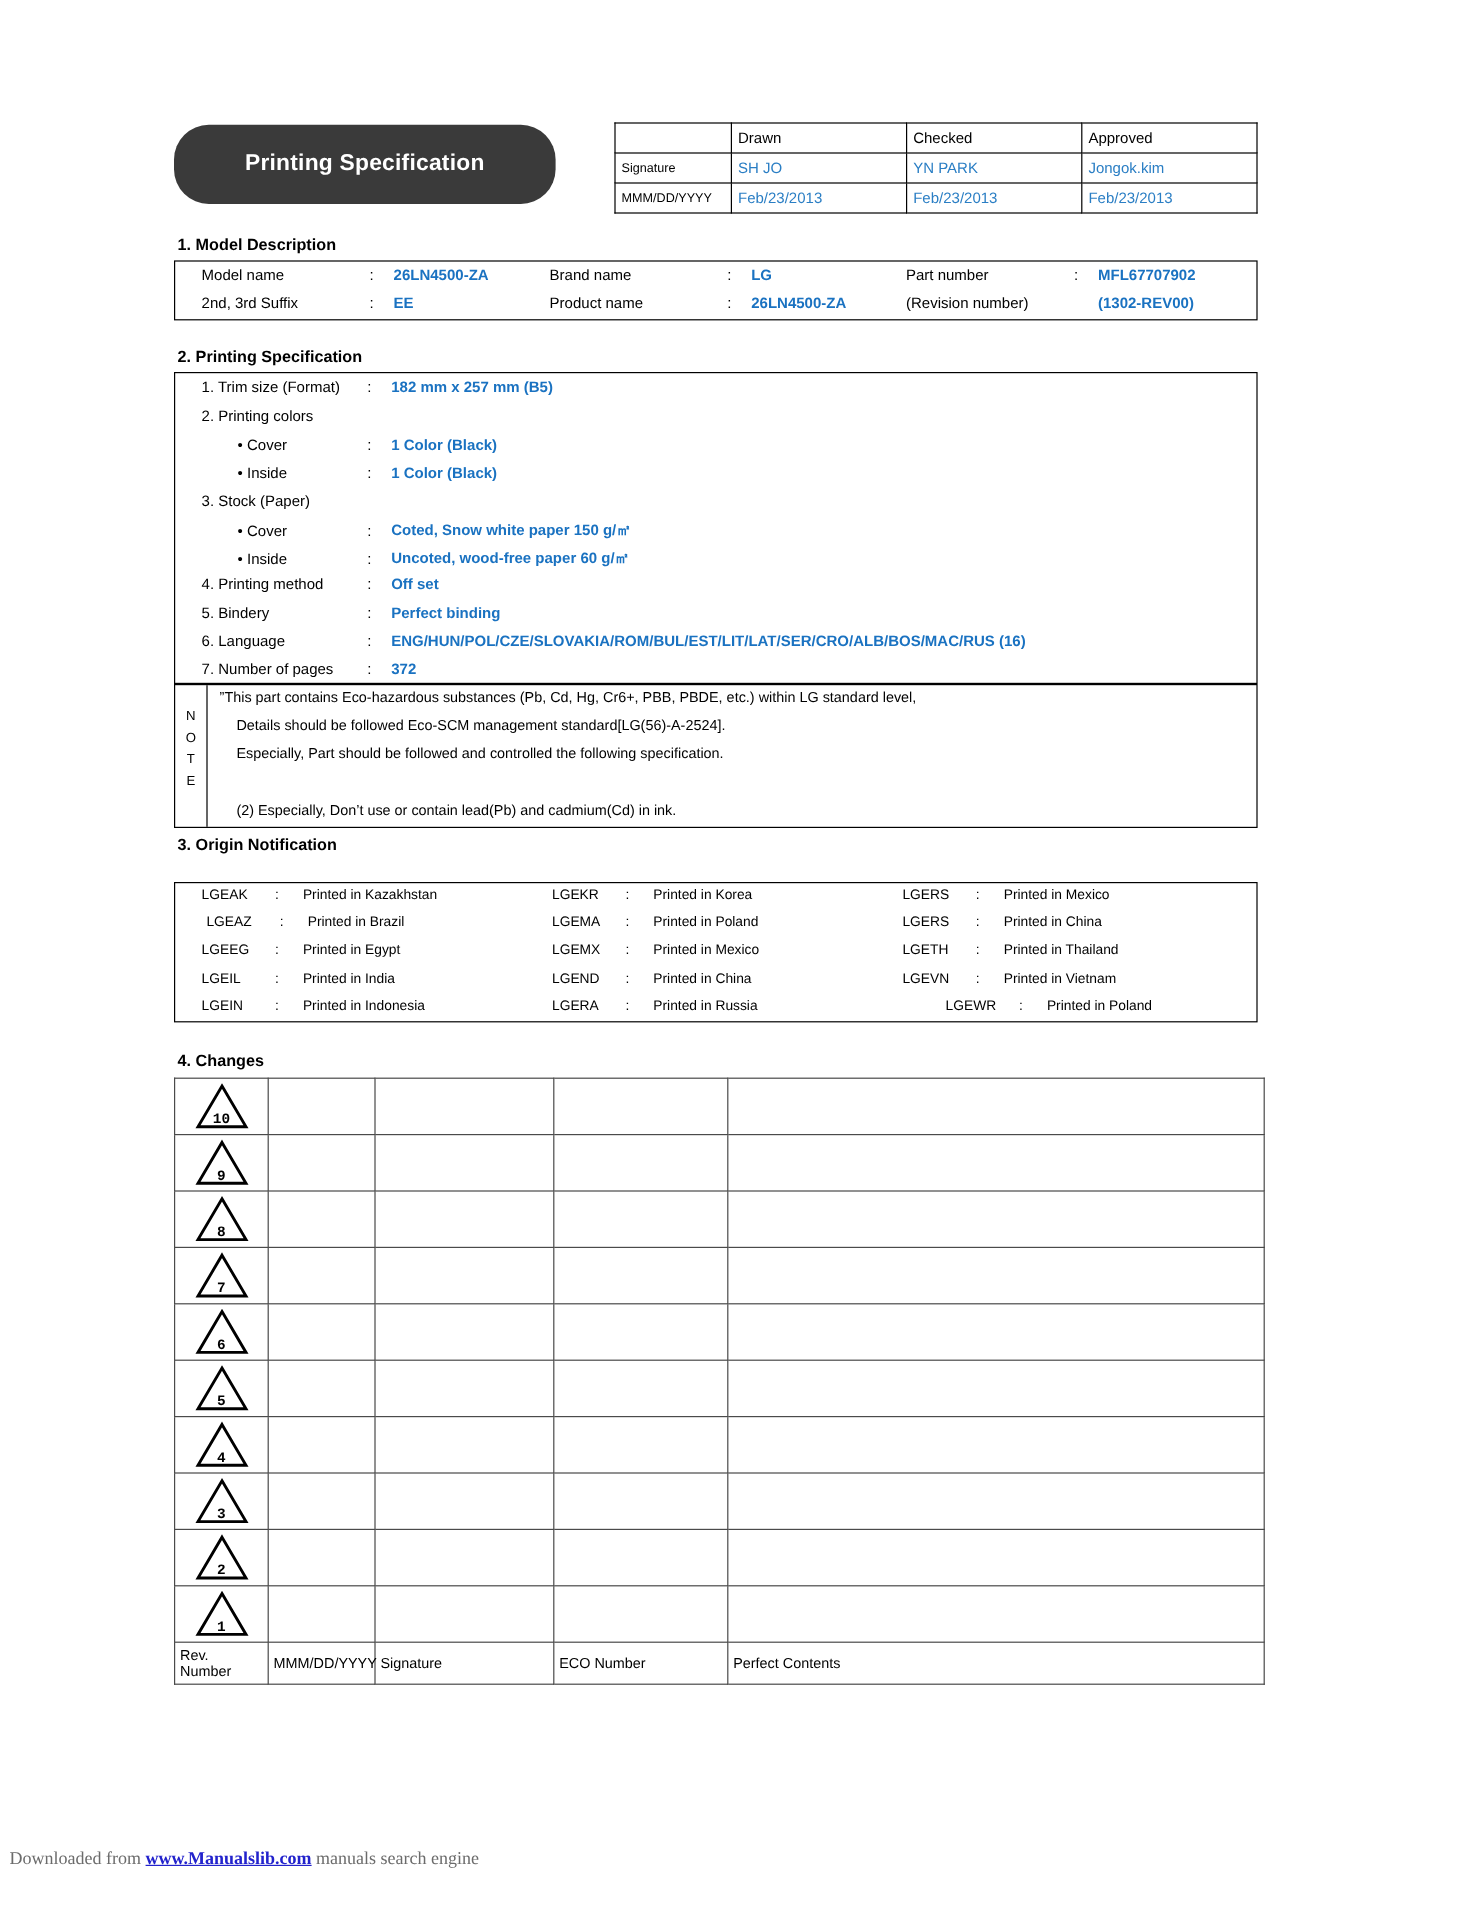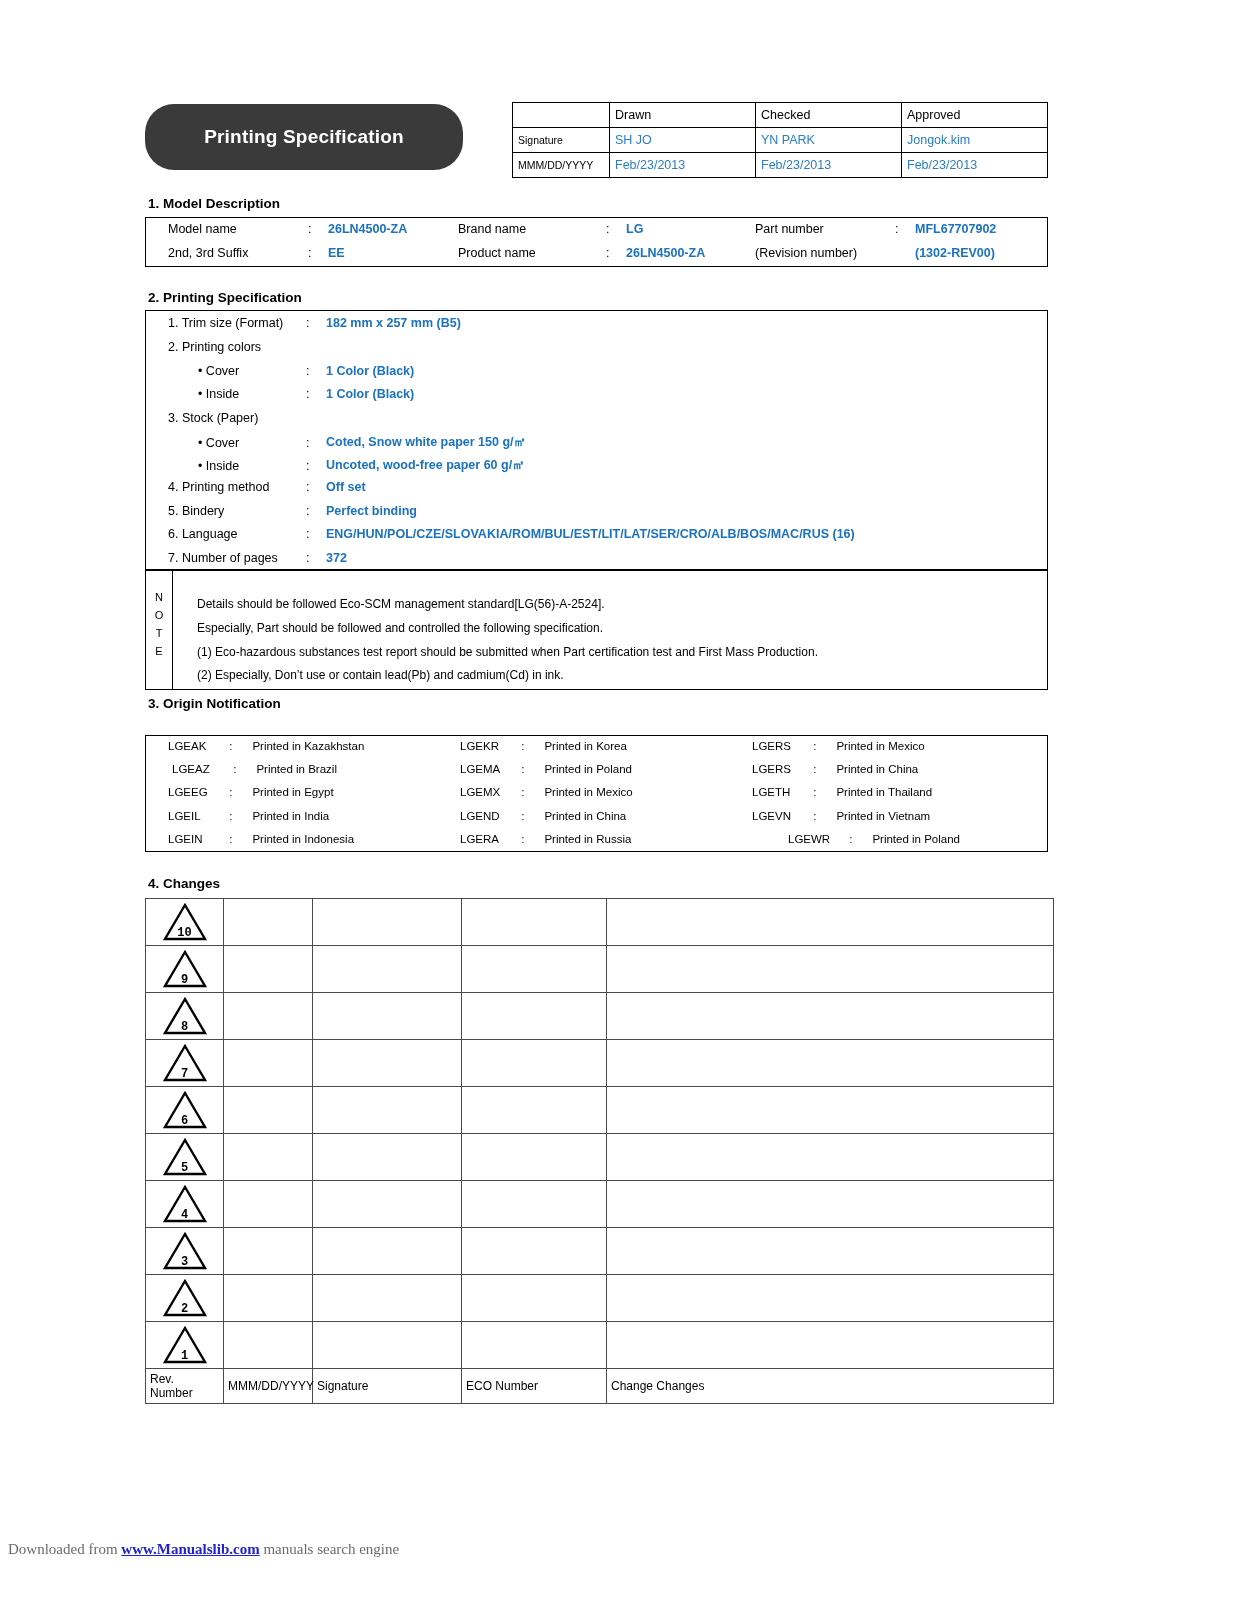--- a/index.html
+++ b/index.html
@@ -351,23 +351,23 @@
   <div class="box" id="note-box"></div>
   <div class="note-divider"></div>
 
   <div class="note-letters">
     <div>N</div>
     <div>O</div>
     <div>T</div>
     <div>E</div>
   </div>
 
+  <div class="note-line" style="left:183px; top:574px;">”This part contains Eco-hazardous substances (Pb, Cd, Hg, Cr6+, PBB, PBDE, etc.) within LG standard level,</div>
   <div class="note-line" style="left:197px; top:597px;">Details should be followed Eco-SCM management standard[LG(56)-A-2524].</div>
   <div class="note-line" style="left:197px; top:621px;">Especially, Part should be followed and controlled the following specification.</div>
-  <div class="note-line" style="left:197px; top:645px;">(1) Eco-hazardous substances test report should be submitted when Part certification test and First Mass Production.</div>
   <div class="note-line" style="left:197px; top:668px;">(2) Especially, Don’t use or contain lead(Pb) and cadmium(Cd) in ink.</div>
 
   <div class="sec-title" style="left:148px; top:696px;">3. Origin Notification</div>
 
   <div class="box" id="origin-box"></div>
 
   <div class="origin-cell" style="left:168px; top:740px;">
     <span style="display:inline-block;width:58px;">LGEAK</span>
     <span style="display:inline-block;width:20px;">:</span>
     <span>Printed in Kazakhstan</span>
@@ -587,21 +587,21 @@
         <td class="c1"></td>
         <td class="c2"></td>
         <td class="c3"></td>
         <td class="c4"></td>
       </tr>
       <tr class="footer-row">
         <td class="c0">Rev. Number</td>
         <td class="c1">MMM/DD/YYYY</td>
         <td class="c2">Signature</td>
         <td class="c3">ECO Number</td>
-        <td class="c4">Change Changes</td>
+        <td class="c4">Perfect Contents</td>
       </tr>
     </tbody>
   </table>
 
   <div class="footer">
     <span>Downloaded from </span><a href="#">www.Manualslib.com</a><span> manuals search engine</span>
   </div>
 
 </div>
 

